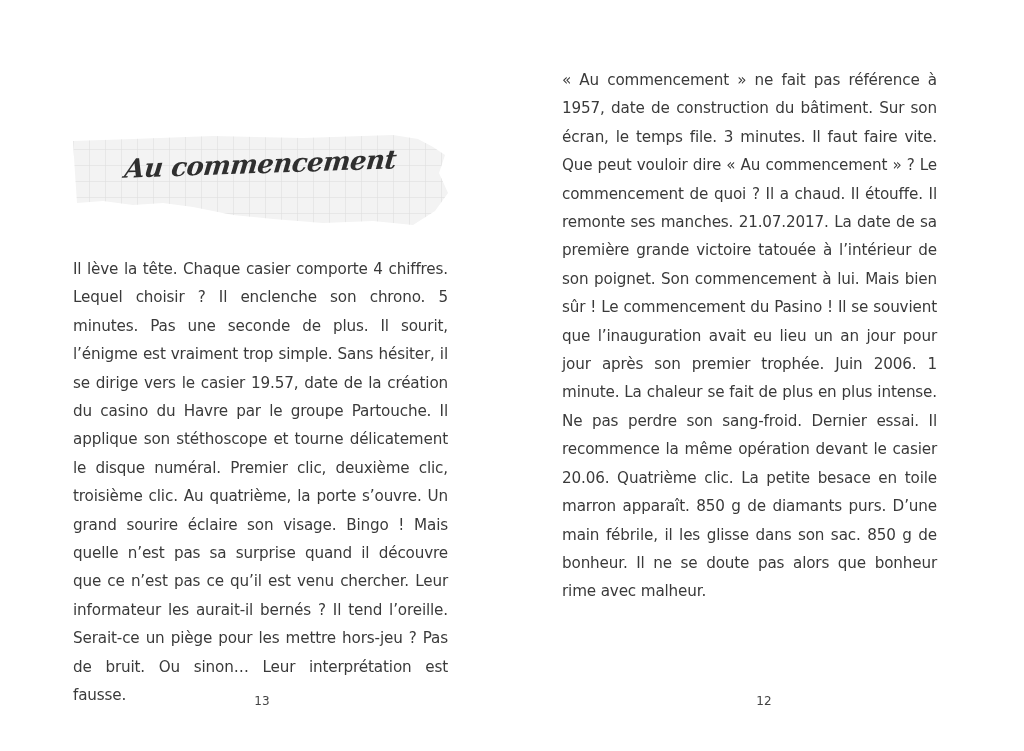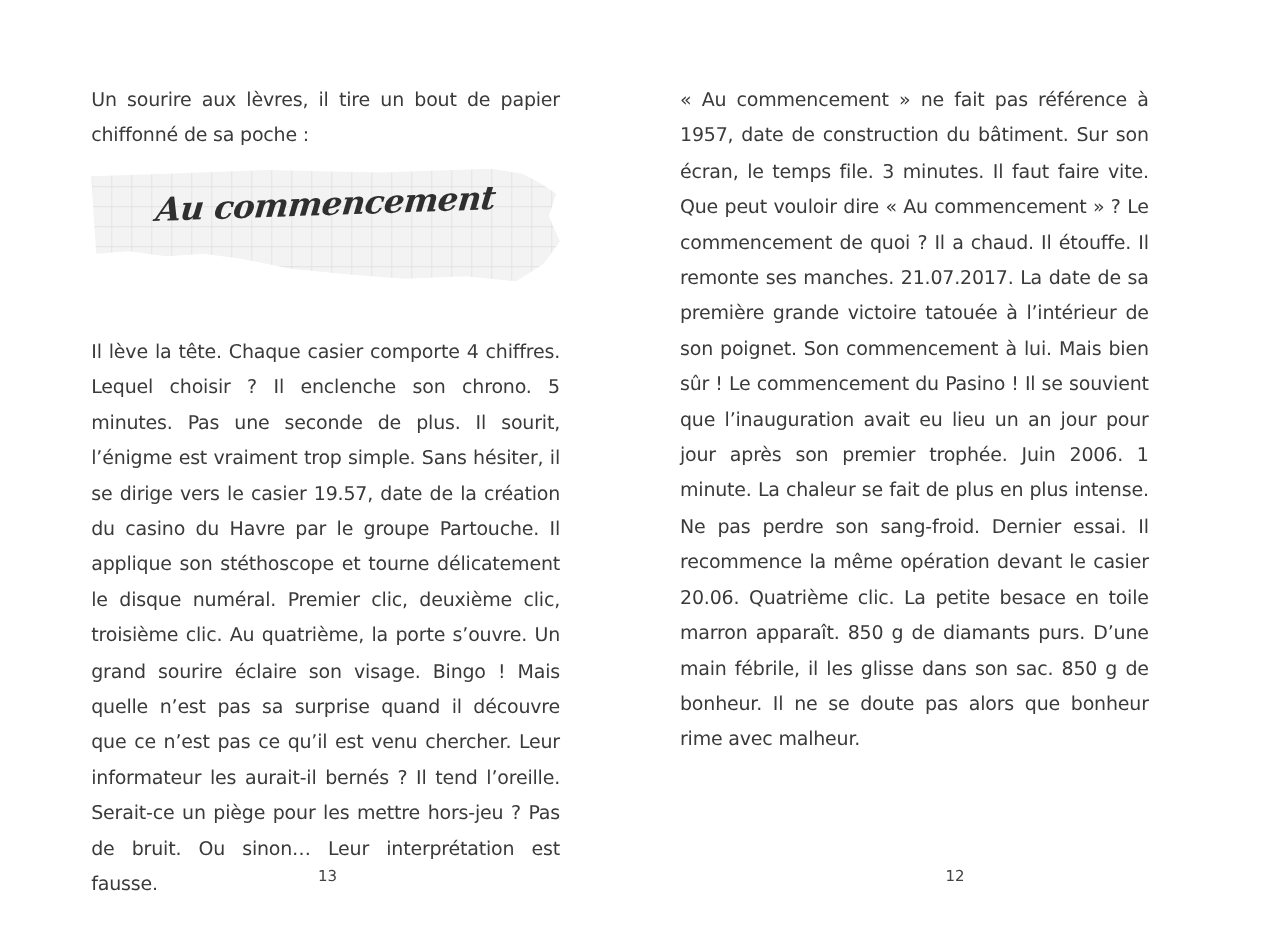--- a/index.html
+++ b/index.html
@@ -12,22 +12,22 @@
       font-family: "DejaVu Sans", sans-serif;
       font-size: 15.2px;
       color: #3a3a3a;
       line-height: 28.4px;
       text-align: justify;
       text-align-last: left;
       letter-spacing: -0.15px;
     }
     .text p { margin: 0; }
     .left-intro { left: 73px; top: 66px; width: 375px; }
-    .left-body { left: 73px; top: 255px; width: 375px; margin-top: 12px; }
-    .right-body { left: 544px; top: 66px; width: 375px; }
+    .left-body { left: 73px; top: 255px; width: 375px; }
+    .right-body { left: 562px; top: 66px; width: 375px; }
     .paper {
       position: absolute; left: 73px; top: 133px; width: 375px; height: 96px;
     }
     .paper svg { position: absolute; left: 0; top: 0; }
     .paper-title {
       position: absolute; left: 0; top: 16px; width: 100%;
       text-align: center;
       font-family: "DejaVu Serif", serif;
       font-style: italic; font-weight: bold;
       font-size: 26px; color: #2f2f2f;
@@ -38,23 +38,20 @@
       position: absolute; top: 694px; width: 40px; text-align: center;
       font-family: "DejaVu Sans", sans-serif; font-size: 12px; color: #444;
     }
     .pn-left { left: 242px; }
     .pn-right { left: 744px; }
   </style>
 </head>
 <body>
 
 <div class="page page-left">
-  <div class="text left-intro">
-    <p>Un sourire aux lèvres, il tire un bout de papier chiffonné de sa poche :</p>
-  </div>
 
   <div class="paper">
     <svg width="375" height="96" viewBox="0 0 375 96">
       <defs>
         <pattern id="grid" width="16" height="16" patternUnits="userSpaceOnUse">
           <path d="M16 0 L0 0 0 16" fill="none" stroke="#dcdcdc" stroke-width="1"></path>
         </pattern>
         <clipPath id="torn">
           <path d="M0 8 L60 6 L140 3 L230 5 L320 2 L345 6 L360 14 L372 22 L366 40 L375 60 L362 78 L340 92 L300 88 L250 90 L200 86 L160 82 L120 74 L90 70 L60 72 L30 68 L4 70 L2 40 Z"></path>
         </clipPath>

